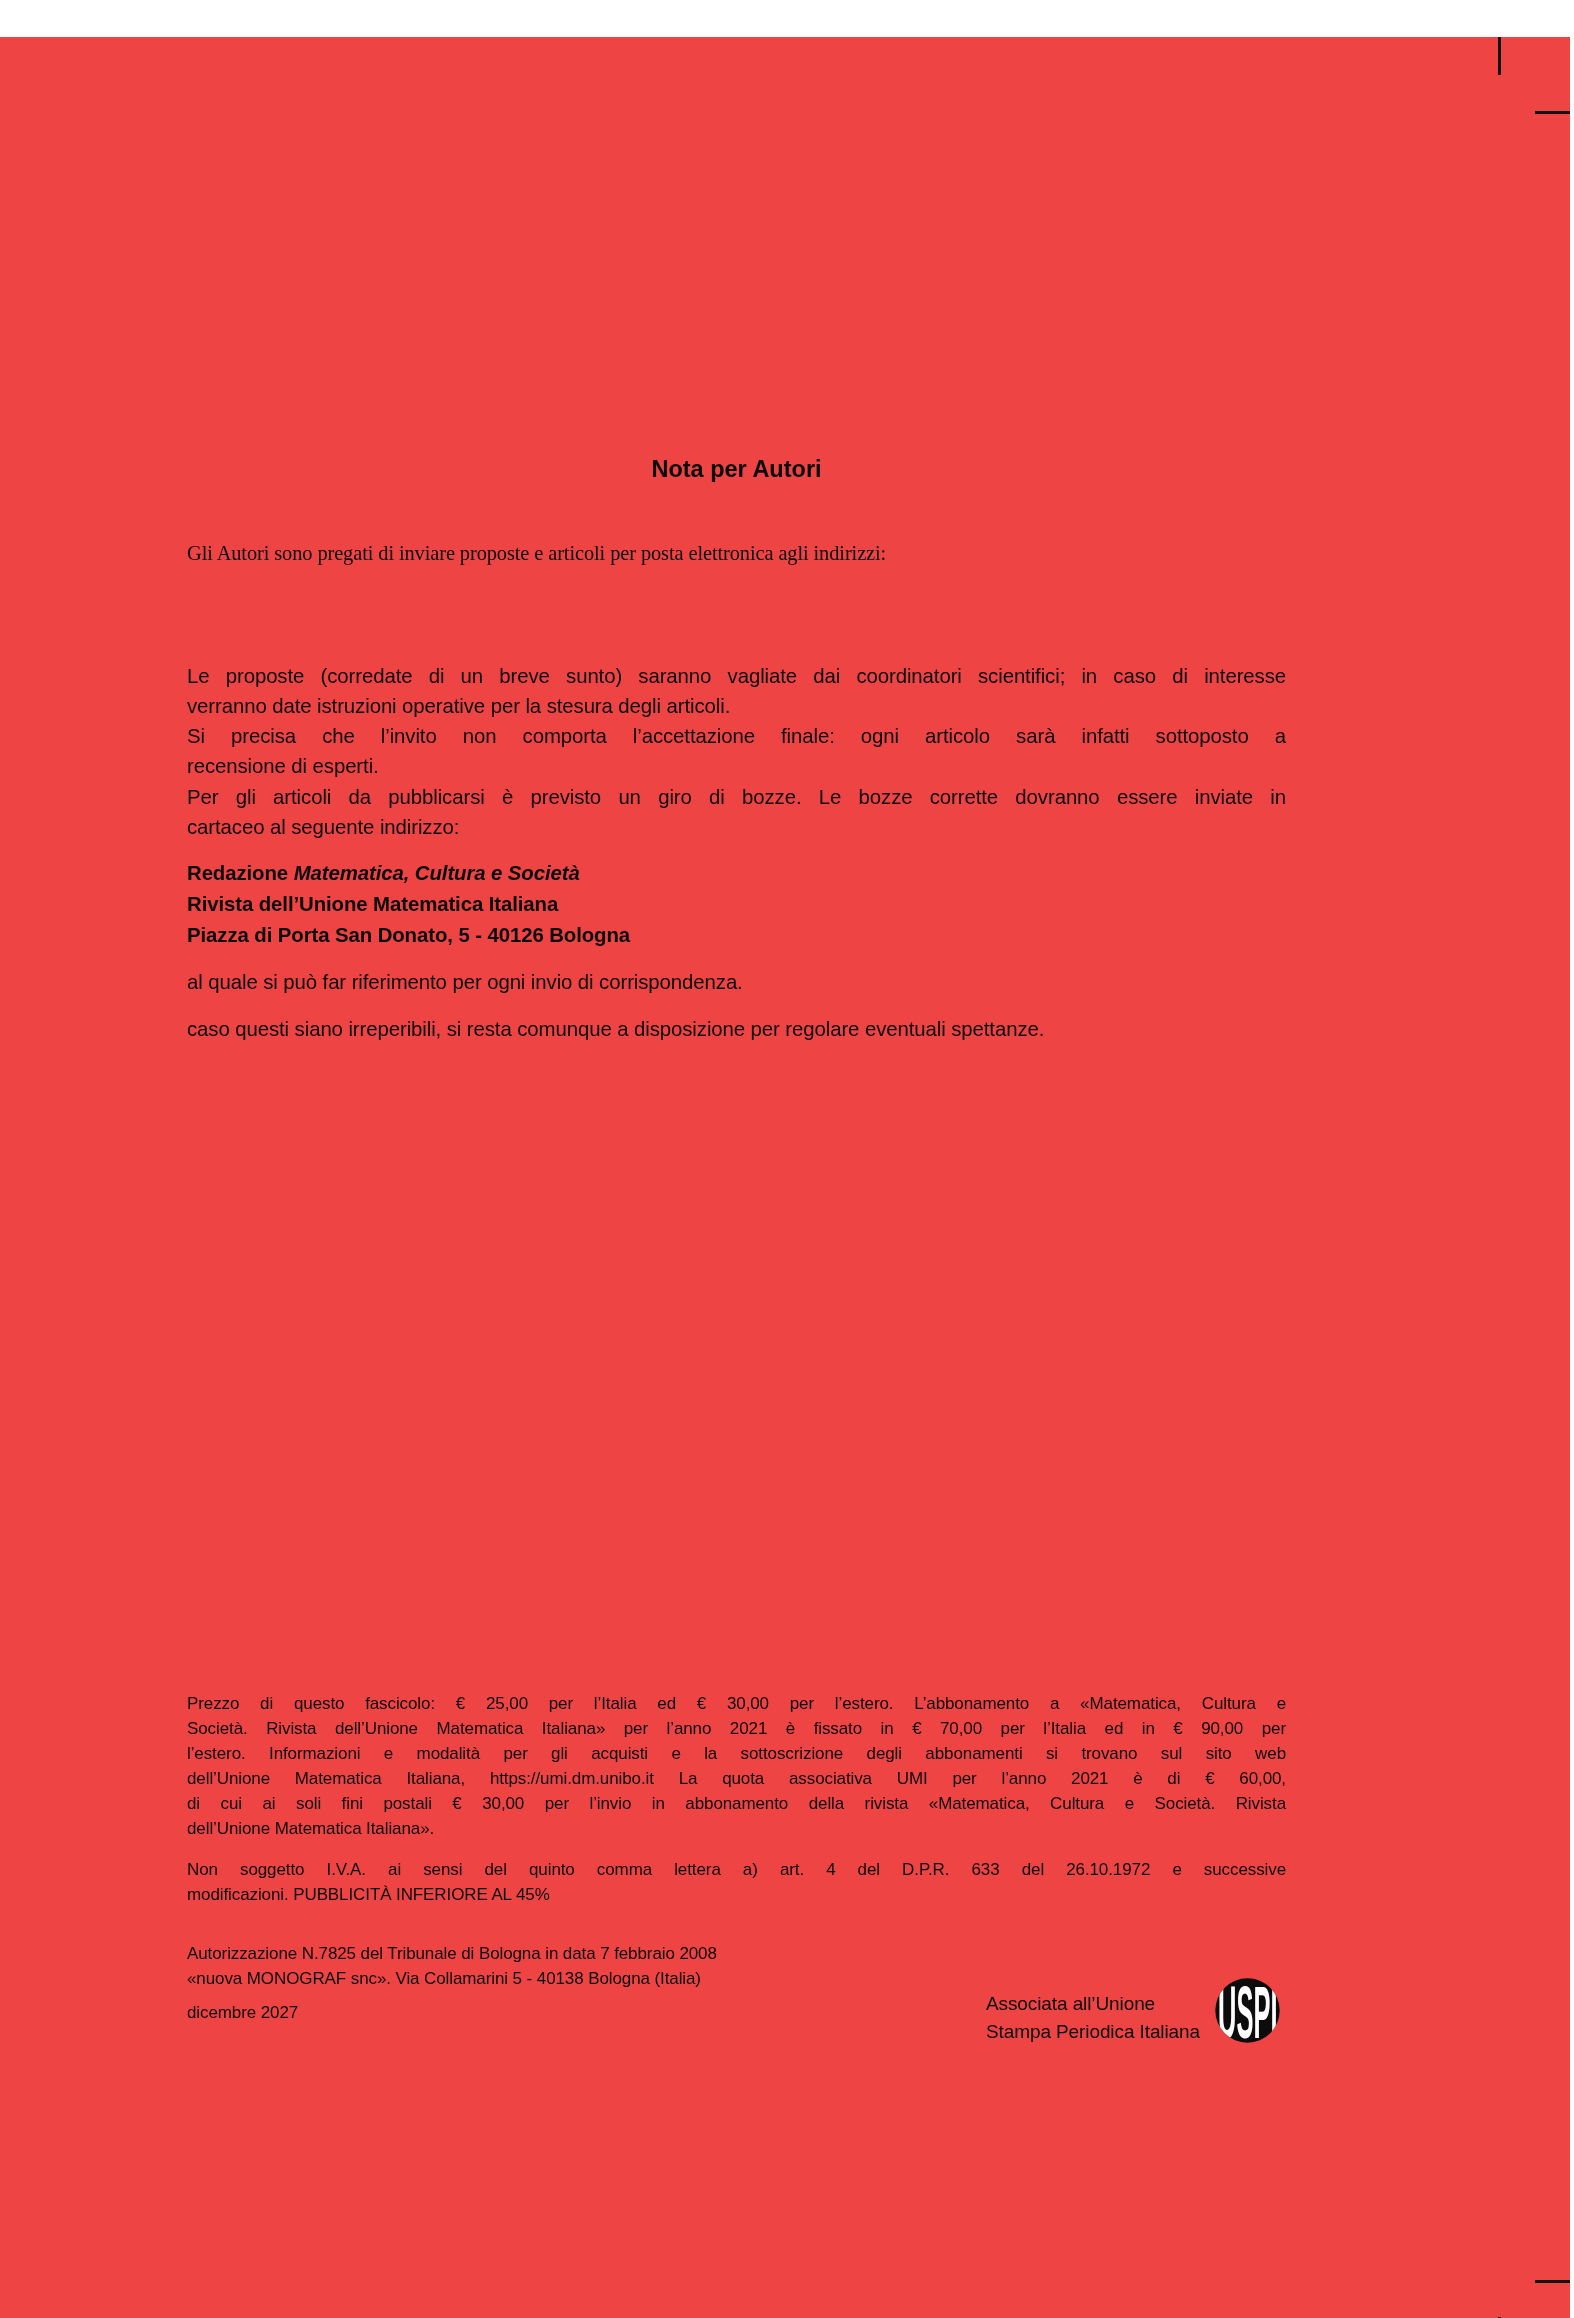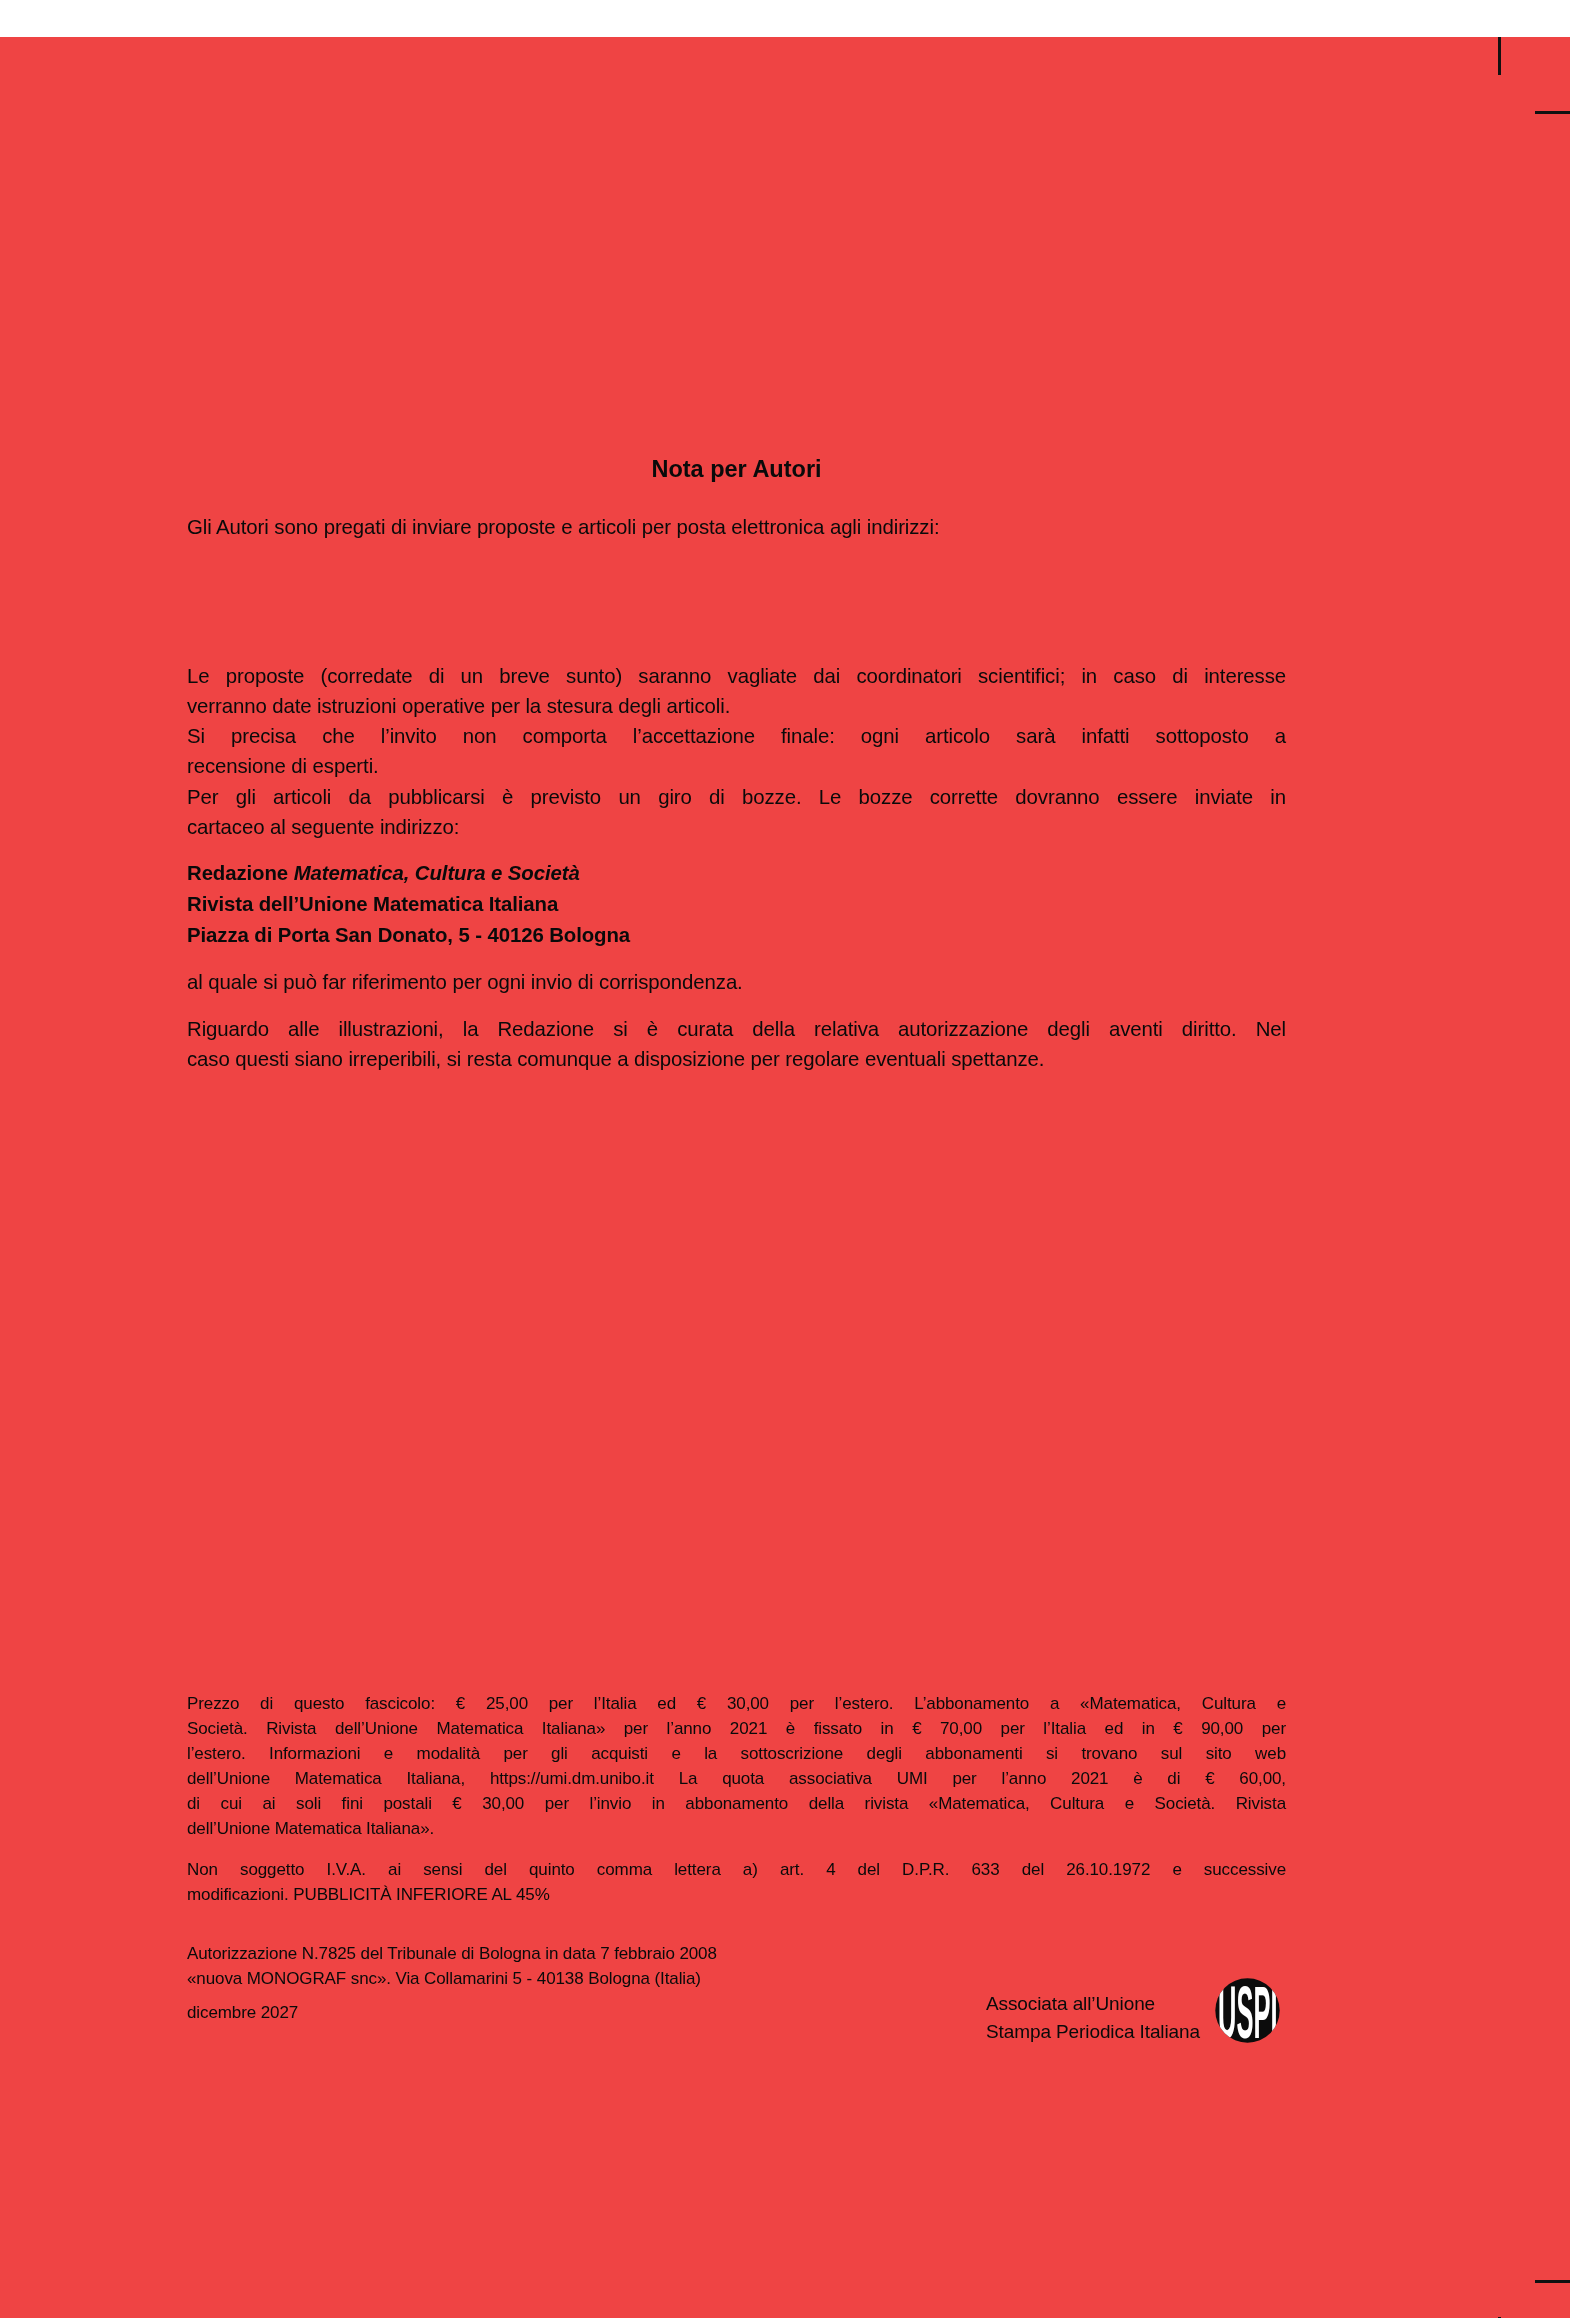--- a/index.html
+++ b/index.html
@@ -40,21 +40,21 @@
 
 <div class="page">
 
   <div class="crop crop-v1"></div>
   <div class="crop crop-h1"></div>
   <div class="crop crop-h2"></div>
   <div class="crop crop-v2"></div>
 
   <div class="block page-title" style="top:419px;">Nota per Autori</div>
 
-  <div class="block body-text" style="top:475px;">Gli Autori sono pregati di inviare proposte e articoli per posta elettronica agli indirizzi:</div>
+  <div class="block body-text" style="top:501px;font-family:Liberation Serif, serif;">Gli Autori sono pregati di inviare proposte e articoli per posta elettronica agli indirizzi:</div>
 
 
   <div class="block body-text" style="top:624px;">
     <div class="just">Le proposte (corredate di un breve sunto) saranno vagliate dai coordinatori scientifici; in caso di interesse</div>
     <div>verranno date istruzioni operative per la stesura degli articoli.</div>
   </div>
 
   <div class="block body-text" style="top:684px;">
     <div class="just">Si precisa che l’invito non comporta l’accettazione finale: ogni articolo sarà infatti sottoposto a</div>
     <div>recensione di esperti.</div>
@@ -67,21 +67,20 @@
 
   <div class="block body-text addr" style="top:821px;">
     <div><span>Redazione </span><span class="jtitle">Matematica, Cultura e Società</span></div>
     <div>Rivista dell’Unione Matematica Italiana</div>
     <div>Piazza di Porta San Donato, 5 - 40126 Bologna</div>
   </div>
 
   <div class="block body-text" style="top:930px;">al quale si può far riferimento per ogni invio di corrispondenza.</div>
 
   <div class="block body-text" style="top:977px;">
-    <div class="just">Riguardo alle illustrazioni, la Redazione si è curata della relativa autorizzazione degli aventi diritto. Nel</div>
     <div>caso questi siano irreperibili, si resta comunque a disposizione per regolare eventuali spettanze.</div>
   </div>
 
   <div class="block small-text" style="top:1654px;">
     <div class="just">Prezzo di questo fascicolo: € 25,00 per l’Italia ed € 30,00 per l’estero. L’abbonamento a «Matematica, Cultura e
 Società. Rivista dell’Unione Matematica Italiana» per l’anno 2021 è fissato in € 70,00 per l’Italia ed in € 90,00 per
 l’estero. Informazioni e modalità per gli acquisti e la sottoscrizione degli abbonamenti si trovano sul sito web
 dell’Unione Matematica Italiana, https://umi.dm.unibo.it La quota associativa UMI per l’anno 2021 è di € 60,00,
 di cui ai soli fini postali € 30,00 per l’invio in abbonamento della rivista «Matematica, Cultura e Società. Rivista</div>
     <div>dell’Unione Matematica Italiana».</div>

